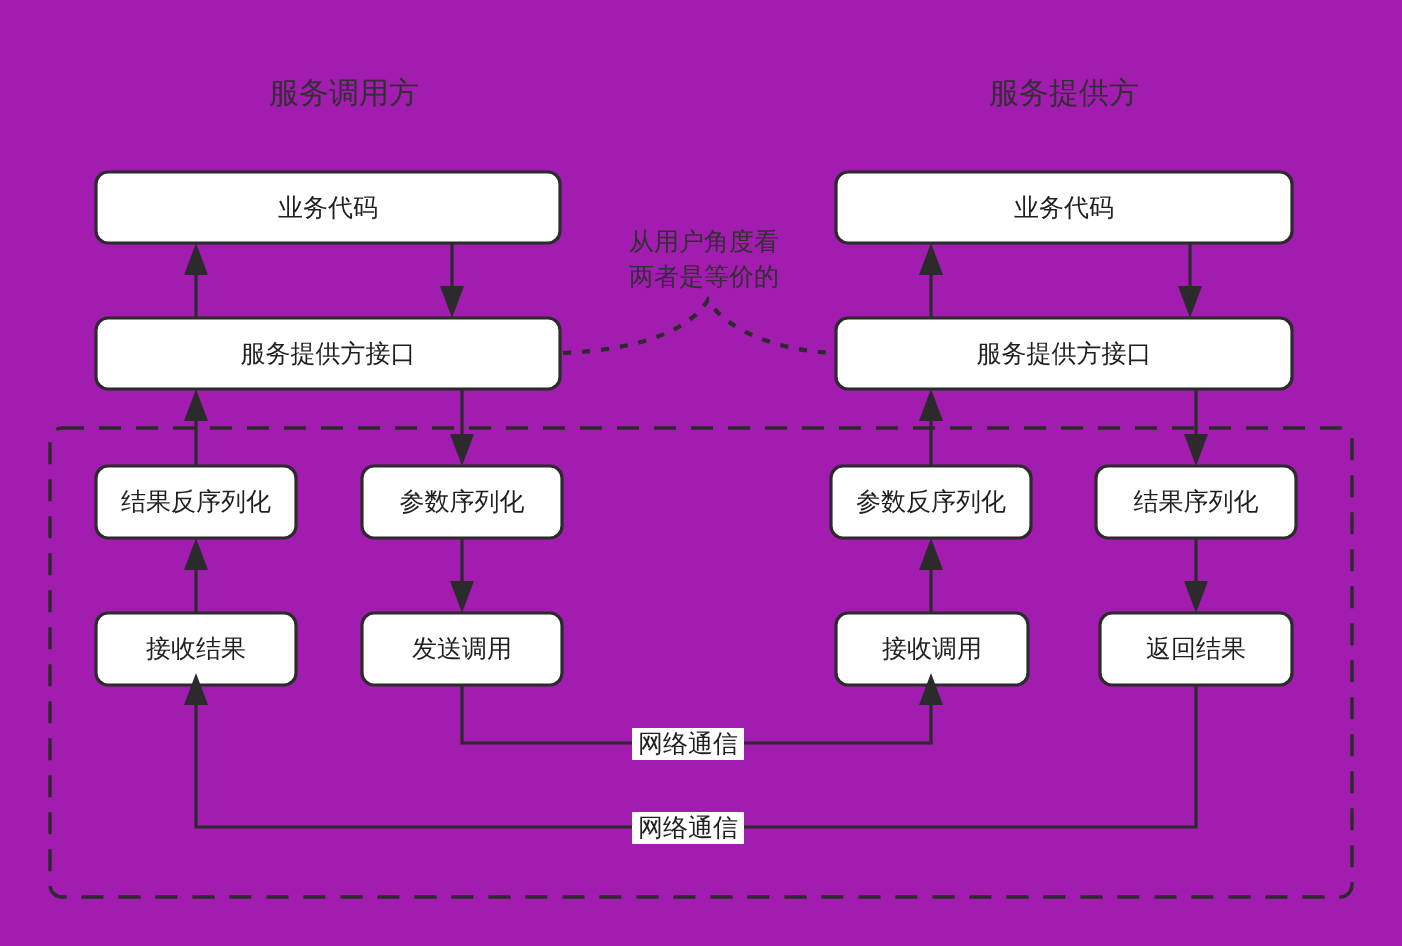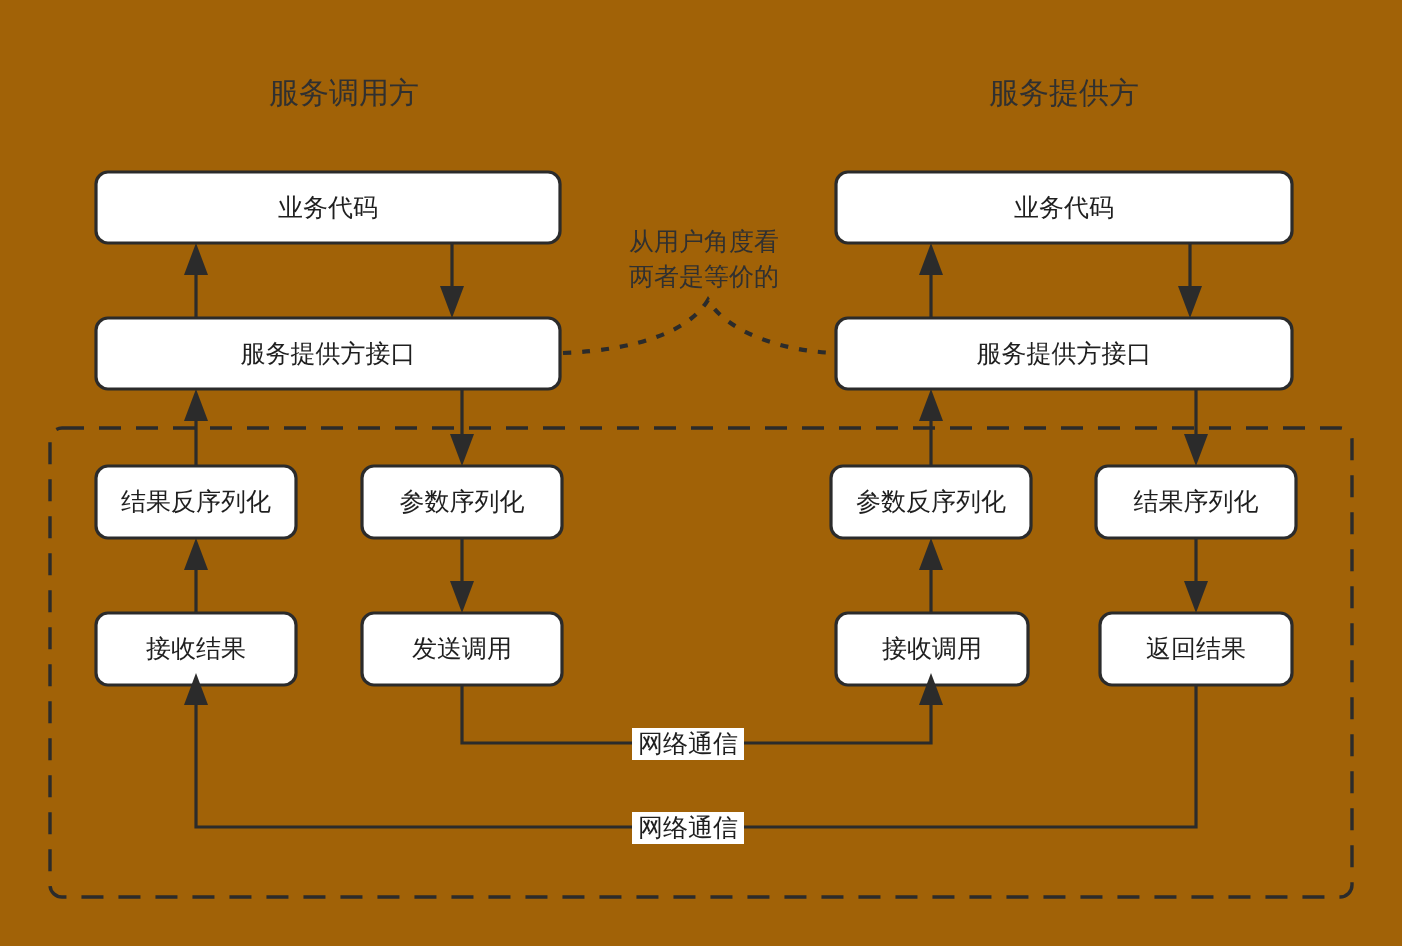--- a/index.html
+++ b/index.html
@@ -10,21 +10,21 @@
   body {
     width: 1402px;
     height: 946px;
     font-family: "Liberation Sans", "DejaVu Sans", sans-serif;
     overflow: hidden;
   }
   #diagram-root {
     position: relative;
     width: 1402px;
     height: 946px;
-    background: #a16207;
+    background: #a21caf;
   }
   svg.canvas {
     position: absolute;
     top: 0;
     left: 0;
     width: 1402px;
     height: 946px;
     display: block;
   }
   .node-rect {

